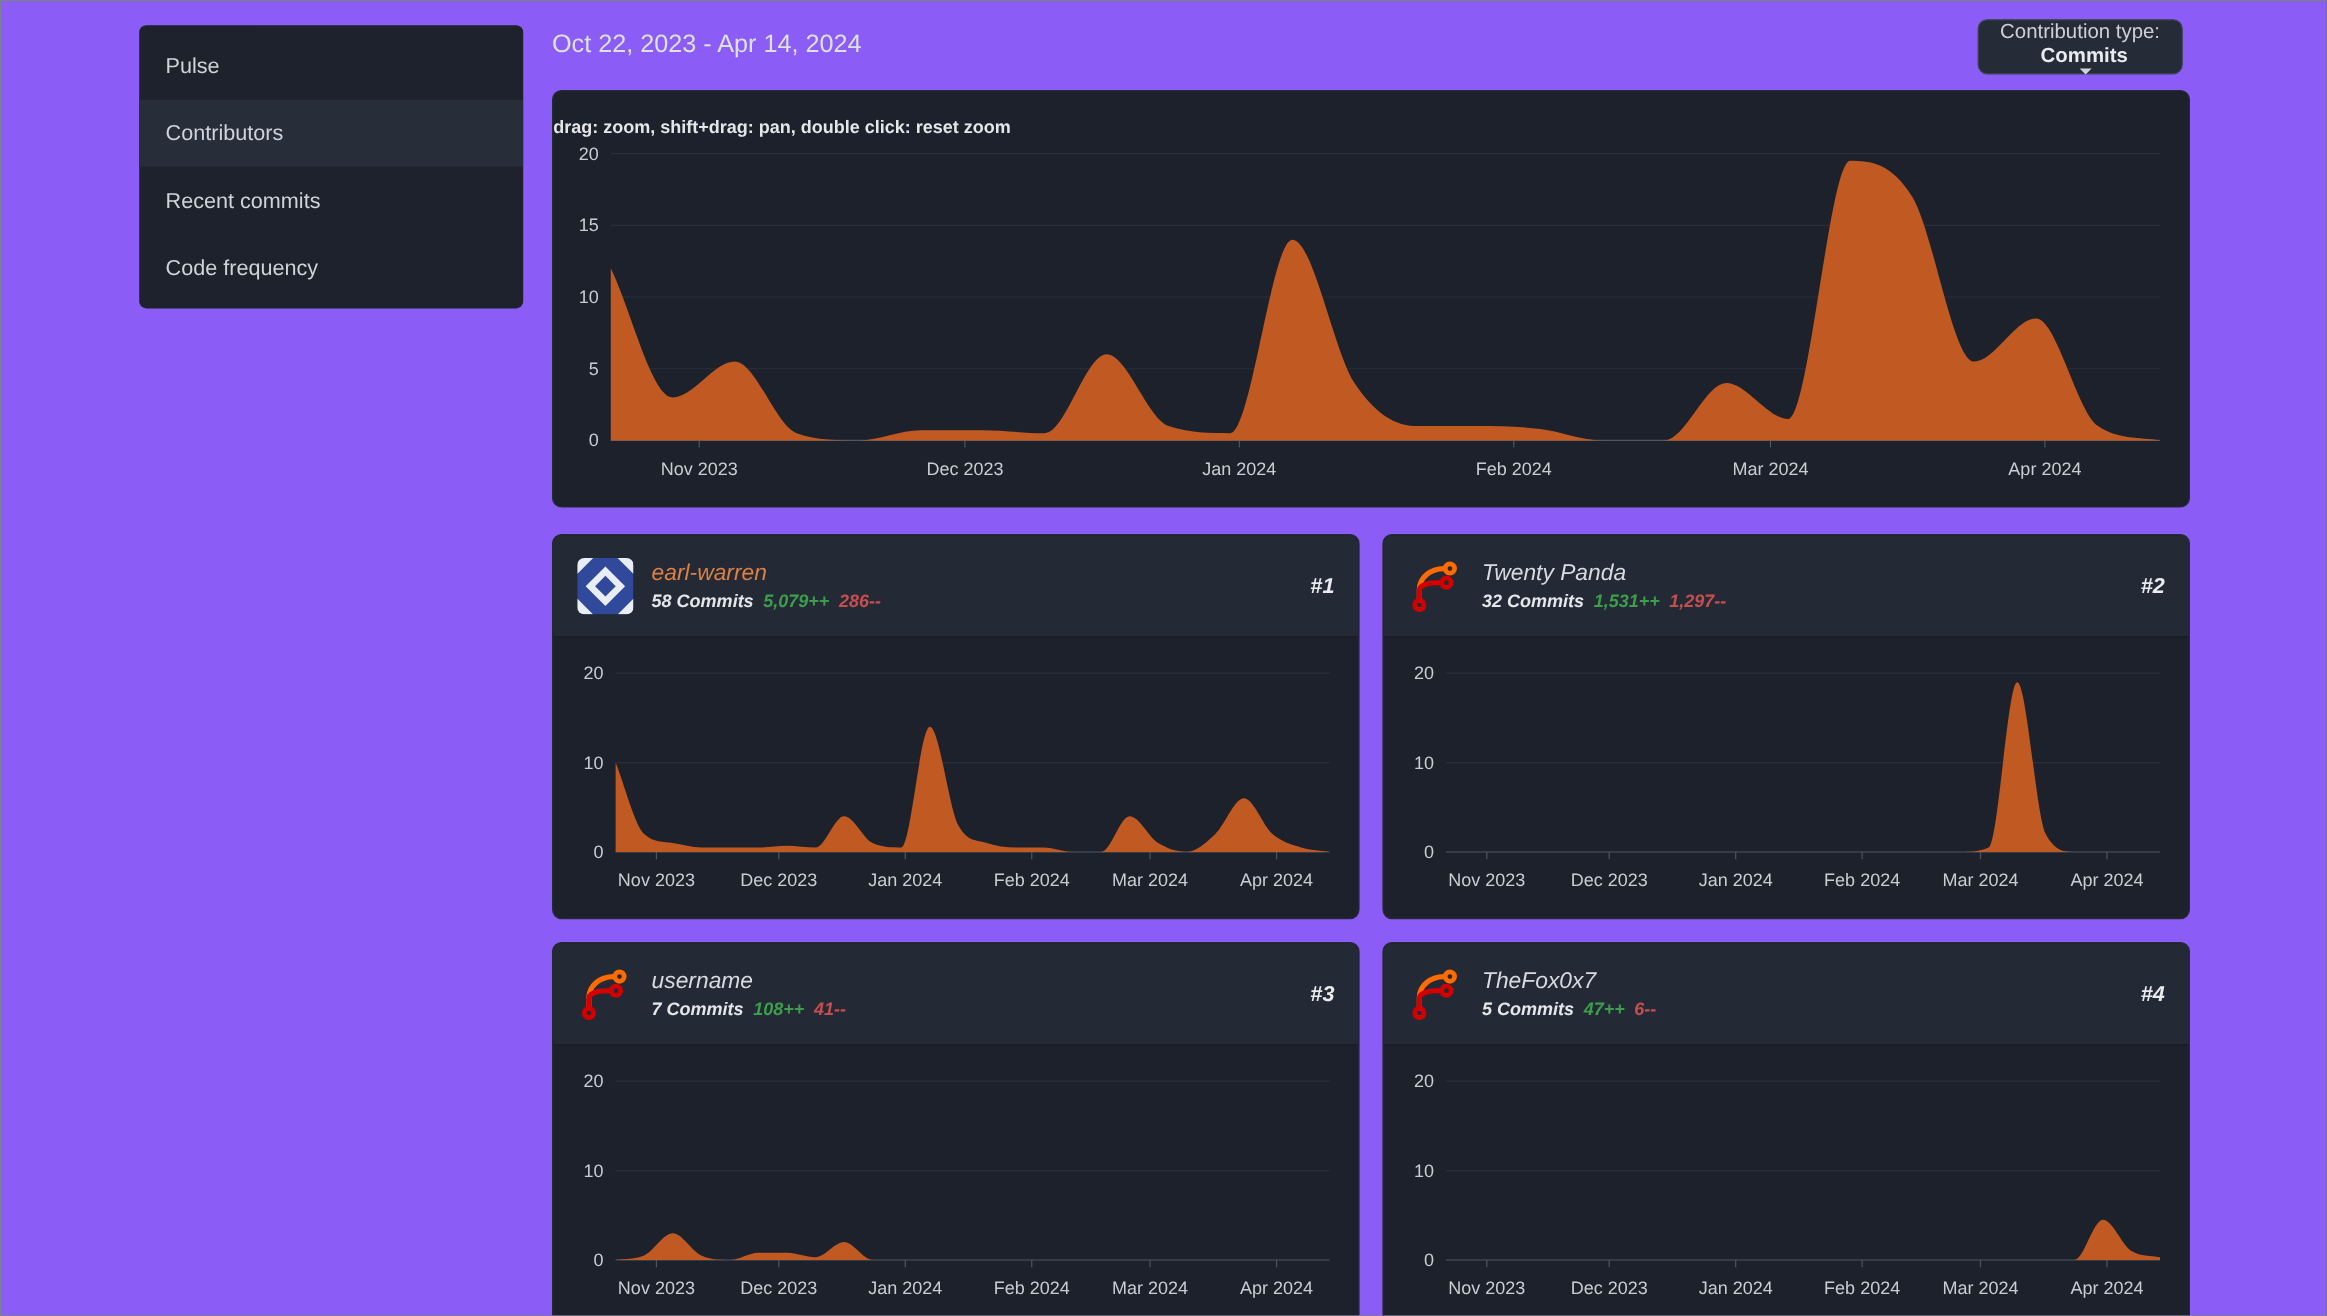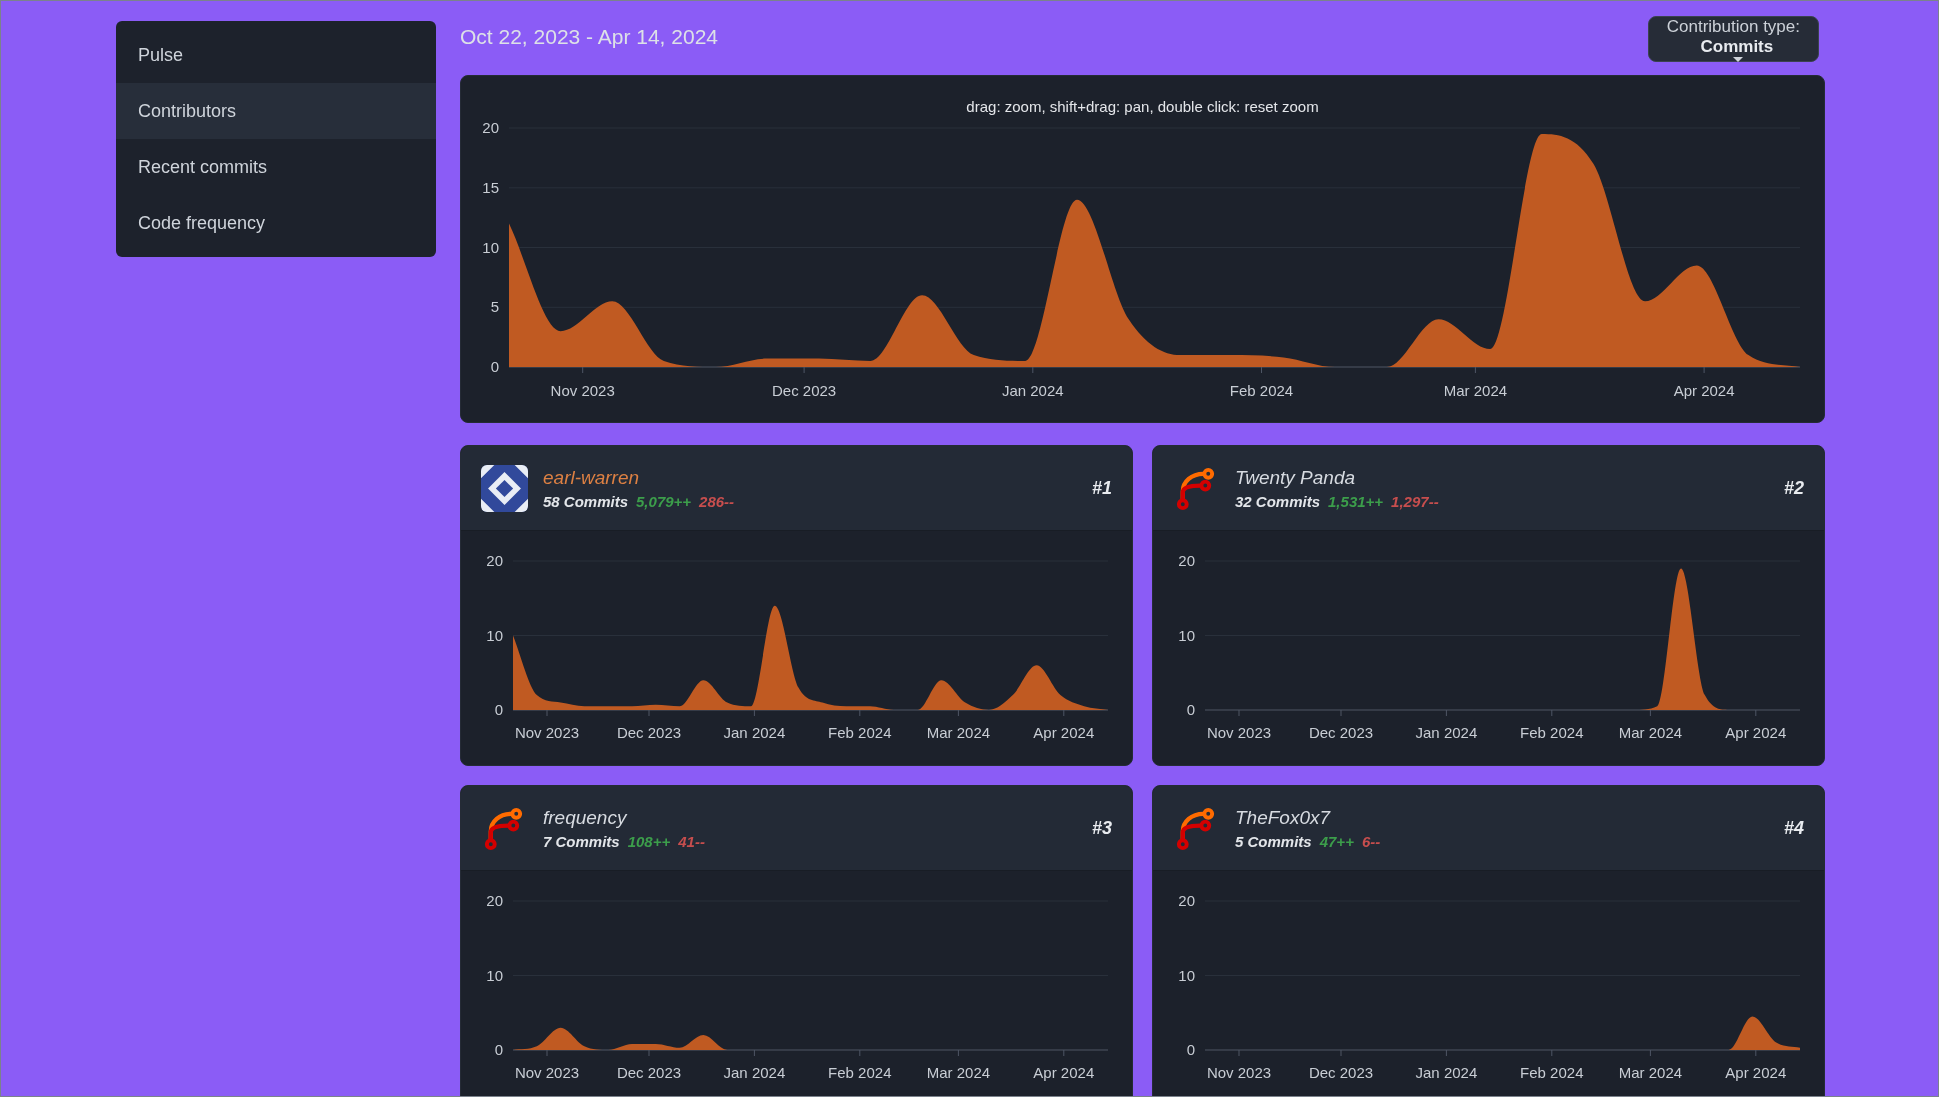--- a/index.html
+++ b/index.html
@@ -31,22 +31,22 @@
   }
   .ctype-btn b { margin-left: 7px; color: #e8ebef; }
   .caret {
     width: 0; height: 0; margin-left: 10px; display: inline-block;
     border-left: 5px solid transparent; border-right: 5px solid transparent;
     border-top: 5px solid #cfd3da;
   }
   .panel { background: #1c212b; border: 1px solid #252b36; border-radius: 8px; }
   .main-card { position: relative; height: 348px; }
   .hint {
-    position: absolute; top: 22px; left: 0; right: 0; text-align: center;
-    font-size: 15px; font-weight: 400; color: #e4e6ea;
+    position: absolute; top: 22px; left: 0; right: 0; text-align: left;
+    font-size: 15px; font-weight: 700; color: #e4e6ea;
   }
   .main-chart-svg { display: block; }
   
   .cards { margin-top: 22px; display: grid; grid-template-columns: 673px 673px; gap: 19px; }
   .card { height: 321px; overflow: hidden; padding: 0; }
   .card-head {
     height: 85px; display: flex; align-items: center; gap: 15px; padding: 0 20px;
     background: #232a36; border-bottom: 1px solid rgba(0,0,0,.3); font-style: italic;
   }
   .avatar { width: 47px; height: 47px; border-radius: 6px; overflow: hidden; flex: none; cursor: pointer; }
@@ -206,21 +206,21 @@
           <span class="avatar">
             <svg viewBox="0 0 24 24" fill="none">
               <path d="M5 18 V13.5 C5 8.5 9.5 4.5 15.5 4.5" stroke="#ff6b00" stroke-width="2.2"></path>
               <circle cx="18" cy="4.5" r="2" stroke="#ff6b00" stroke-width="2"></circle>
               <path d="M5 18 V14 C5 11.8 7.5 10.5 14 10.5" stroke="#d40000" stroke-width="2.2"></path>
               <circle cx="16.5" cy="10.5" r="2" stroke="#d40000" stroke-width="2"></circle>
               <circle cx="5" cy="20" r="2" stroke="#d40000" stroke-width="2"></circle>
             </svg>
           </span>
           <div class="who">
-            <span class="name">frequency</span>
+            <span class="name">username</span>
             <div class="stats">
               <span class="commits">7 Commits</span>
               <span class="add">108++</span>
               <span class="del">41--</span>
             </div>
           </div>
           <div class="rank">#3</div>
         </header>
         <svg class="mini-chart" width="671" height="234" viewBox="0 0 671 234">
             <line x1="52" x2="647" y1="179.0" y2="179.0" stroke="#4e5665" stroke-width="1"></line>

